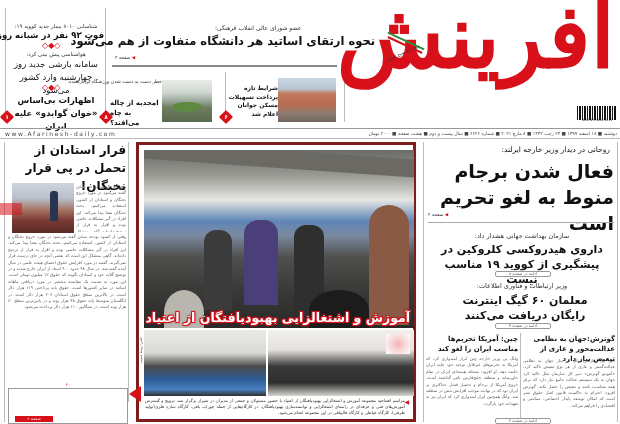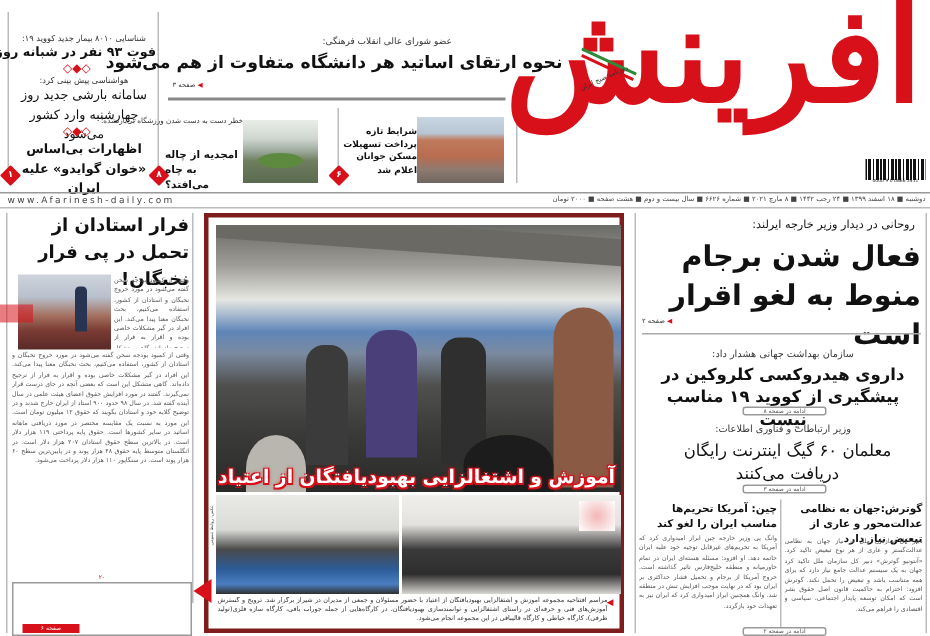--- a/index.html
+++ b/index.html
@@ -117,33 +117,33 @@
   <div class="abs" style="right:4px;top:253px;font-size:6px;color:#d7101a">◀</div>
   <div class="body-text" style="left:6px;top:253px;width:260px;height:24px;font-size:4.3px;line-height:6px;color:#333">مراسم افتتاحیه مجموعه آموزش و اشتغالزایی بهبودیافتگان از اعتیاد با حضور مسئولان و جمعی از مدیران در شیراز برگزار شد. ترویج و گسترش آموزش‌های فنی و حرفه‌ای در راستای اشتغالزایی و توانمندسازی بهبودیافتگان، در کارگاه‌هایی از جمله جوراب بافی، کارگاه سازه فلزی(تولید ظرفی)، کارگاه خیاطی و کارگاه قالیبافی در این مجموعه انجام می‌شود.</div>
 </div>
 <div class="abs" style="left:129px;top:386px;width:0;height:0;border-left:12px solid #d7101a;border-top:8px solid transparent;border-bottom:8px solid transparent;transform:rotate(180deg)"></div>
 
 <div class="vline" style="left:423px;top:142px;height:280px"></div>
 <div class="vline" style="left:617px;top:142px;height:280px"></div>
 
 <div>
   <div class="t" style="left:430px;top:145px;width:180px;font-size:7.5px;font-weight:normal;text-align:right">روحانی در دیدار وزیر خارجه ایرلند:</div>
-  <div class="t" style="left:428px;top:158px;width:186px;font-size:19px;font-weight:bold;white-space:normal;line-height:26px;text-align:right">فعال شدن برجام منوط به لغو اقرار است</div>
+  <div class="t" style="left:428px;top:158px;width:186px;font-size:19px;font-weight:bold;white-space:normal;line-height:26px;text-align:right">فعال شدن برجام منوط به لغو تحریم است</div>
   <div class="t small" style="left:428px;top:212px;width:28px;font-size:4.5px;text-align:left"><span style="color:#d7101a">◀</span> <span>صفحه ۲</span></div>
 </div>
 <div class="hline" style="left:428px;top:222px;width:186px"></div>
 
 <div>
   <div class="t" style="left:430px;top:233px;width:184px;font-size:6.5px;color:#333">سازمان بهداشت جهانی هشدار داد:</div>
   <div class="t" style="left:428px;top:242px;width:188px;font-size:11px;font-weight:bold;white-space:normal;line-height:15px">داروی هیدروکسی کلروکین در پیشگیری از کووید ۱۹ مناسب نیست</div>
   <div class="cont" style="left:495px;top:271px;width:56px">ادامه در صفحه ۸</div>
 </div>
 <div>
   <div class="t" style="left:430px;top:283px;width:184px;font-size:6.5px;color:#333">وزیر ارتباطات و فناوری اطلاعات:</div>
-  <div class="t" style="left:450px;top:293px;width:150px;font-size:11px;font-weight:normal;white-space:normal;line-height:15px">معلمان ۶۰ گیگ اینترنت رایگان دریافت می‌کنند</div>
+  <div class="t" style="left:450px;top:293px;width:150px;font-size:11px;font-weight:bold;white-space:normal;line-height:15px">معلمان ۶۰ گیگ اینترنت رایگان دریافت می‌کنند</div>
   <div class="cont" style="left:495px;top:323px;width:56px">ادامه در صفحه ۳</div>
 </div>
 
 <div class="vline" style="left:520px;top:333px;height:86px"></div>
 <div>
   <div class="t" style="left:523px;top:334px;width:92px;font-size:7px;font-weight:bold;white-space:normal;line-height:10px;text-align:right">گوترش:جهان به نظامی عدالت‌محور و عاری از تبعیض نیاز دارد</div>
   <div class="body-text" style="left:523px;top:358px;width:92px;height:58px">دبیر کل سازمان ملل در نیاز جهان به نظامی عدالت‌گستر و عاری از هر نوع تبعیض تاکید کرد. «آنتونیو گوترش» دبیر کل سازمان ملل تاکید کرد جهان به یک سیستم عدالت جامع نیاز دارد که برای همه متناسب باشد و تبعیض را تحمل نکند. گوترش افزود: احترام به حاکمیت قانون اصل حقوق بشر است که امکان توسعه پایدار اجتماعی، سیاسی و اقتصادی را فراهم می‌کند.</div>
 </div>
 <div>
   <div class="t" style="left:426px;top:334px;width:92px;font-size:7px;font-weight:bold;white-space:normal;line-height:10px;text-align:right">چین: آمریکا تحریم‌ها مناسب ایران را لغو کند</div>

